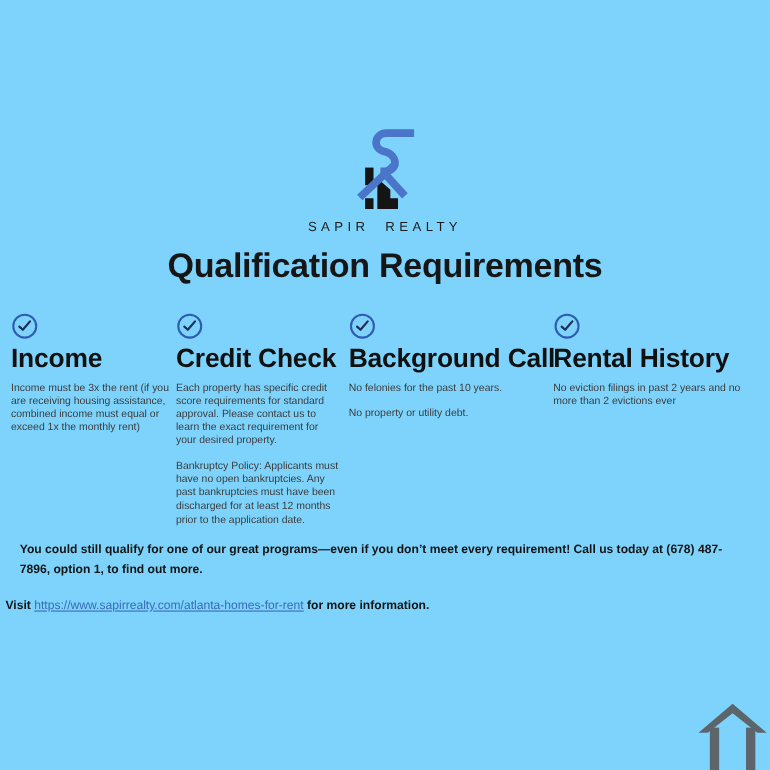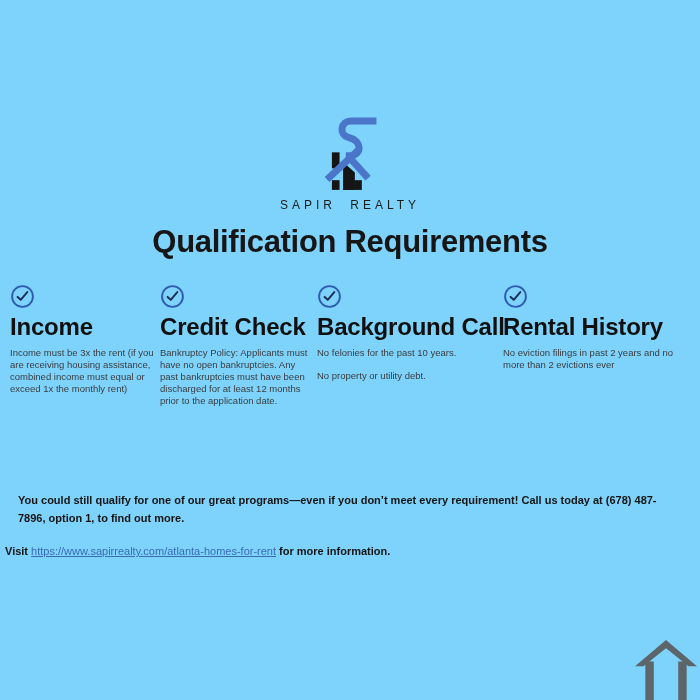--- a/index.html
+++ b/index.html
@@ -65,20 +65,21 @@
     <h2>Income</h2>
     <p>Income must be 3x the rent (if you are receiving housing assistance, combined income must equal or exceed 1x the monthly rent)</p>
   </div>
 
   <div class="col col-2">
     <svg class="check-icon" viewBox="0 0 24 24">
         <circle cx="12" cy="12" r="10" fill="none" stroke="#2e5cb0" stroke-width="1.8"></circle>
       <path d="M7.3 12.4 L10.3 15.2 L16.6 7.8" fill="none" stroke="#1e2f55" stroke-width="1.9" stroke-linecap="round" stroke-linejoin="round"></path>
       </svg>
     <h2>Credit Check</h2>
+    <p>Each property has specific credit score requirements for standard approval. Please contact us to learn the exact requirement for your desired property.</p>
     <p>Bankruptcy Policy: Applicants must have no open bankruptcies. Any past bankruptcies must have been discharged for at least 12 months prior to the application date.</p>
   </div>
 
   <div class="col col-3">
     <svg class="check-icon" viewBox="0 0 24 24">
         <circle cx="12" cy="12" r="10" fill="none" stroke="#2e5cb0" stroke-width="1.8"></circle>
       <path d="M7.3 12.4 L10.3 15.2 L16.6 7.8" fill="none" stroke="#1e2f55" stroke-width="1.9" stroke-linecap="round" stroke-linejoin="round"></path>
       </svg>
     <h2>Background Call</h2>
     <p>No felonies for the past 10 years.</p>

